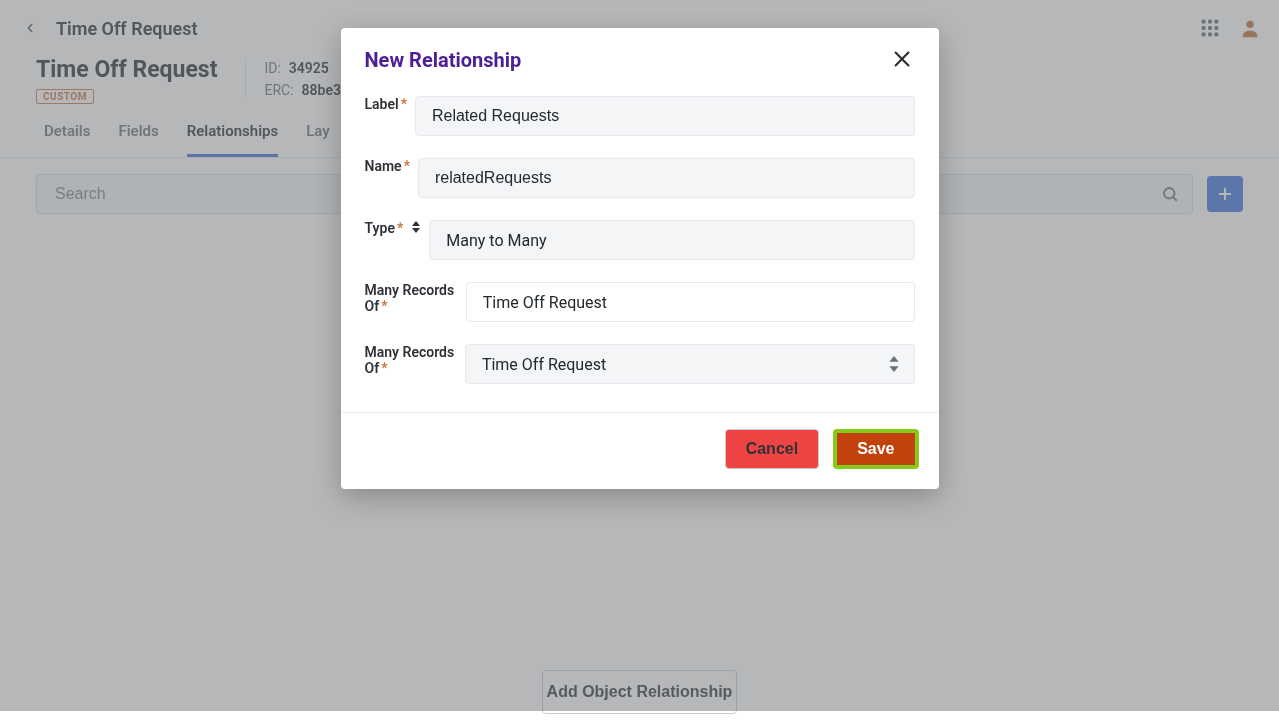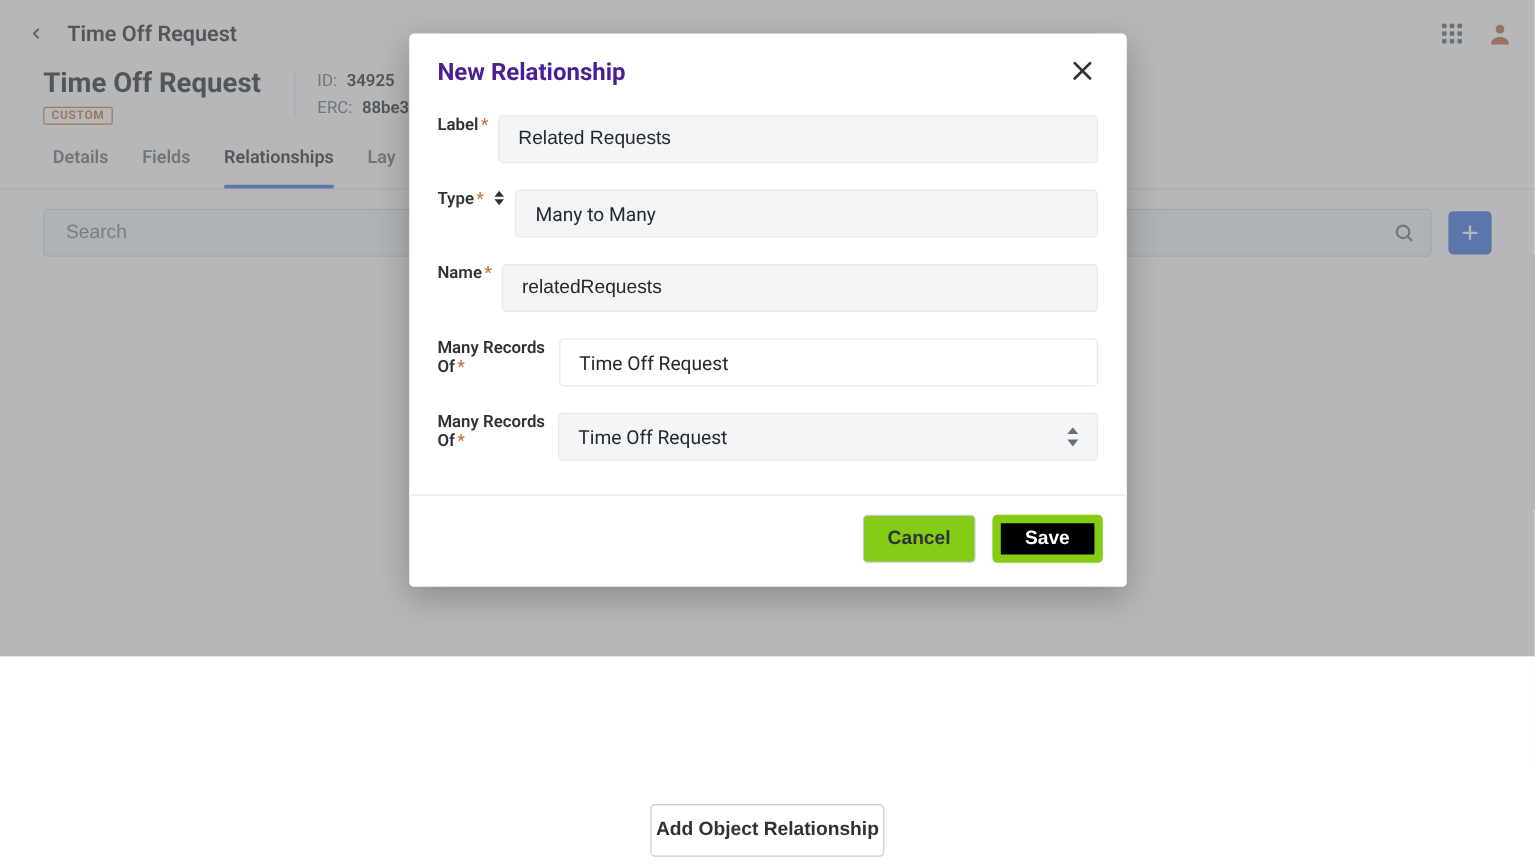--- a/index.html
+++ b/index.html
@@ -1,17 +1,17 @@
 <!DOCTYPE html>
 <html><head>
 <meta charset="utf-8">
 <style>
 * { box-sizing: border-box; margin: 0; padding: 0; }
 html, body { width: 1279px; height: 721px; font-family: -apple-system, BlinkMacSystemFont, "Segoe UI", Roboto, Helvetica, Arial, sans-serif; background: #fff; overflow: hidden; }
-.app { position: relative; width: 1279px; height: 547px; }
+.app { position: relative; width: 1279px; height: 711px; }
 
 
 .topbar { display: flex; align-items: center; height: 56px; padding: 0 18px; }
 .back-chevron { width: 24px; height: 24px; display:flex; align-items:center; justify-content:center; color:#50535a; margin-right: 14px; }
 .breadcrumb-title { font-size: 18px; font-weight: 600; color: #24292e; }
 .topbar-right { margin-left:auto; display:flex; align-items:center; gap:18px; }
 .apps-icon { width: 22px; height: 22px; color:#5b5f66; }
 .user-icon { width: 22px; height: 22px; color:#c26b2e; }
 
 
@@ -54,22 +54,22 @@
 .field-label { font-size:14px; font-weight:600; color:#2e3136; }
 .req { color:#c9733d; margin-left:2px; }
 .text-input { width:100%; height:40px; border:1px solid #e6e8eb; background:#f4f5f7; border-radius:4px; padding:0 16px; font-size:16px; color:#24292e; }
 .readonly-box { width:100%; height:40px; border:1px solid #e6e8eb; background:#fff; border-radius:4px; padding:0 16px; font-size:16px; color:#24292e; display:flex; align-items:center; }
 .select-box { width:100%; height:40px; border:1px solid #e6e8eb; background:#f4f5f7; border-radius:4px; padding:0 40px 0 16px; font-size:16px; color:#24292e; display:flex; align-items:center; position:relative; cursor:pointer; }
 .select-caret { position:absolute; right:14px; top:50%; transform:translateY(-50%); color:#6a6f77; }
 .type-caret { height:14px; color:#2e3136; display:flex; flex-direction:column; justify-content:center; margin-bottom:-4px; }
 .modal-divider { height:1px; background:#e6e8eb; }
 .modal-footer { display:flex; justify-content:flex-end; gap:14px; padding:16px 20px 20px 20px; }
 .btn { height:40px; padding:0 20px; border-radius:4px; font-size:16px; font-weight:600; cursor:pointer; display:flex; align-items:center; }
-.btn-cancel { background:#84cc16; border:1px solid #c9cdd2; color:#2e3136; }
-.btn-save { background:#000000; border:7px solid #84cc16; color:#fff; }
+.btn-cancel { background:#ef4444; border:1px solid #c9cdd2; color:#2e3136; }
+.btn-save { background:#c2410c; border:4px solid #84cc16; color:#fff; }
 svg { display:block; }
 </style>
 </head>
 <body>
 
 <div class="app">
 
   <div class="topbar">
     <div class="back-chevron">
       <svg width="14" height="14" viewBox="0 0 24 24" fill="none" stroke="currentColor" stroke-width="3" stroke-linecap="round" stroke-linejoin="round">
@@ -160,38 +160,38 @@
     </div>
 
     <div class="modal-body">
 
       <div class="field-block">
         <div class="field-label"><span>Label</span><span class="req">*</span></div>
         <input class="text-input" value="Related Requests" style="">
       </div>
 
       <div class="field-block">
+        <div class="field-label"><span>Name</span><span class="req">*</span></div>
+        <input class="text-input" value="relatedRequests" style="">
+      </div>
+
+      <div class="field-block">
         <div class="field-label"><span>Type</span><span class="req">*</span></div>
         <div class="type-caret">
           <svg width="10" height="12" viewBox="0 0 10 12" fill="currentColor">
               <polygon points="5,0 9,5 1,5"></polygon>
               <polygon points="1,7 9,7 5,12"></polygon>
             </svg>
         </div>
         <div class="select-box">
           <span>Many to Many</span>
         </div>
       </div>
 
       <div class="field-block">
-        <div class="field-label"><span>Name</span><span class="req">*</span></div>
-        <input class="text-input" value="relatedRequests" style="">
-      </div>
-
-      <div class="field-block">
         <div class="field-label"><span>Many Records Of</span><span class="req">*</span></div>
         <div class="readonly-box">
             <span>Time Off Request</span>
           </div>
       </div>
 
       <div class="field-block">
         <div class="field-label"><span>Many Records Of</span><span class="req">*</span></div>
         <div class="select-box">
           <span>Time Off Request</span>

